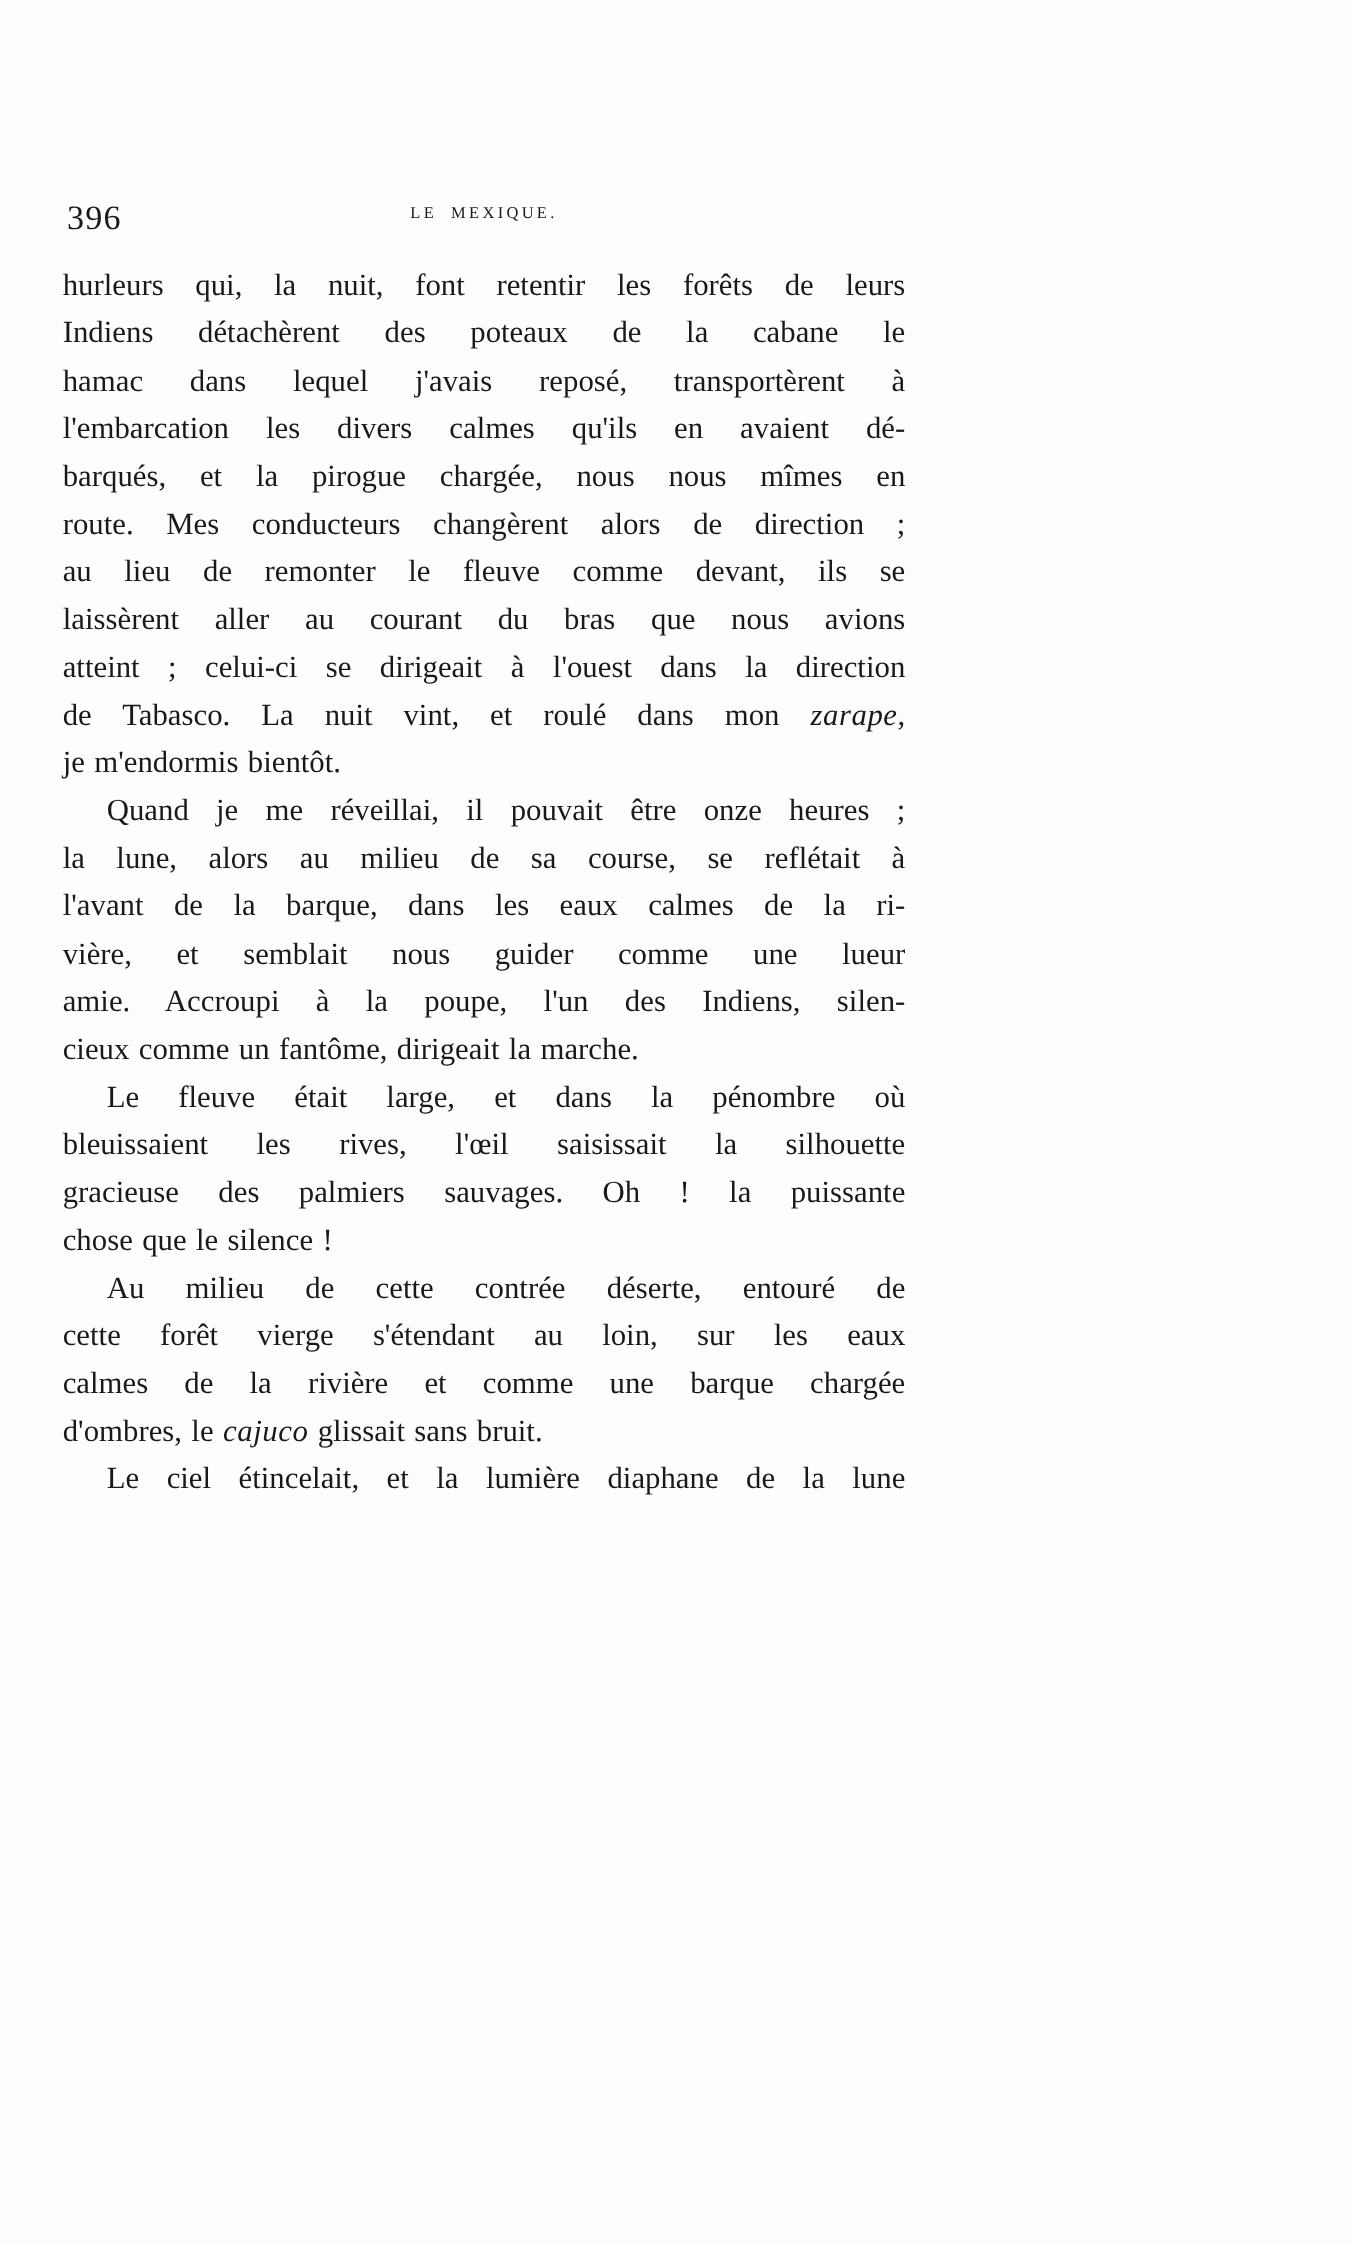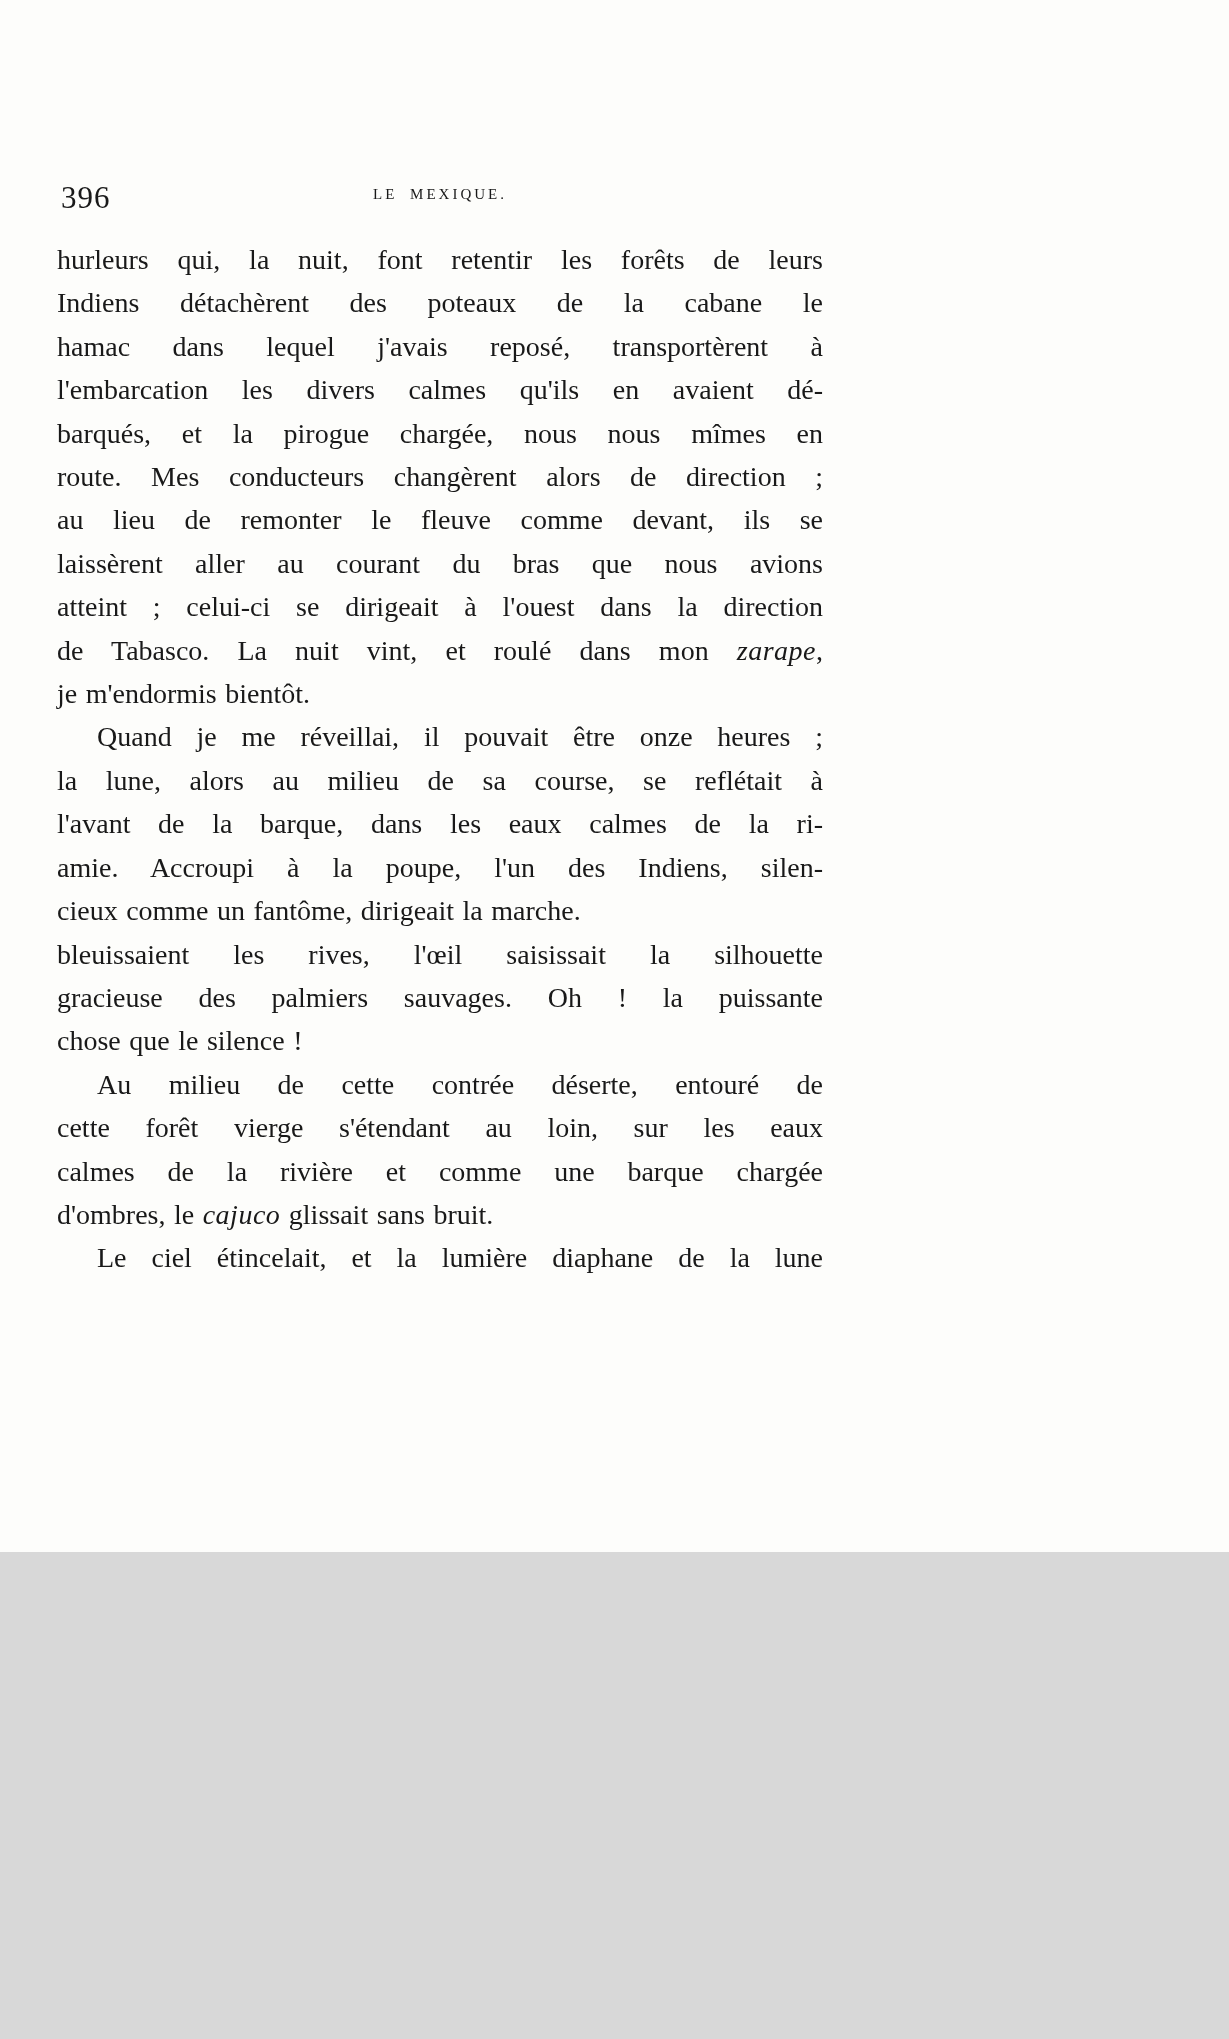--- a/index.html
+++ b/index.html
@@ -3,21 +3,21 @@
 <meta charset="utf-8">
 <style>
   html, body {
     margin: 0;
     padding: 0;
     background: #d8d8d8;
   }
   .page {
     position: relative;
     width: 1229px;
-    height: 1552px;
+    height: 2039px;
     margin: 0 auto;
     background: #fdfdfb;
     color: #191919;
     font-family: "Liberation Serif", "DejaVu Serif", serif;
     overflow: hidden;
   }
   .header {
     position: absolute;
     top: 180px;
     left: 57px;
@@ -84,24 +84,26 @@
         <div class="line">au lieu de remonter le fleuve comme devant, ils se</div>
         <div class="line">laissèrent aller au courant du bras que nous avions</div>
         <div class="line">atteint ; celui-ci se dirigeait à l'ouest dans la direction</div>
         <div class="line">de Tabasco. La nuit vint, et roulé dans mon <em>zarape</em>,</div>
         <div class="line last">je m'endormis bientôt.</div>
       </div>
       <div class="para">
         <div class="line first">Quand je me réveillai, il pouvait être onze heures ;</div>
         <div class="line">la lune, alors au milieu de sa course, se reflétait à</div>
         <div class="line">l'avant de la barque, dans les eaux calmes de la ri-</div>
+        <div class="line">vière, et semblait nous guider comme une lueur</div>
         <div class="line">amie. Accroupi à la poupe, l'un des Indiens, silen-</div>
         <div class="line last">cieux comme un fantôme, dirigeait la marche.</div>
       </div>
       <div class="para">
+        <div class="line first">Le fleuve était large, et dans la pénombre où</div>
         <div class="line">bleuissaient les rives, l'œil saisissait la silhouette</div>
         <div class="line">gracieuse des palmiers sauvages. Oh ! la puissante</div>
         <div class="line last">chose que le silence !</div>
       </div>
       <div class="para">
         <div class="line first">Au milieu de cette contrée déserte, entouré de</div>
         <div class="line">cette forêt vierge s'étendant au loin, sur les eaux</div>
         <div class="line">calmes de la rivière et comme une barque chargée</div>
         <div class="line last">d'ombres, le <em>cajuco</em> glissait sans bruit.</div>
       </div>

